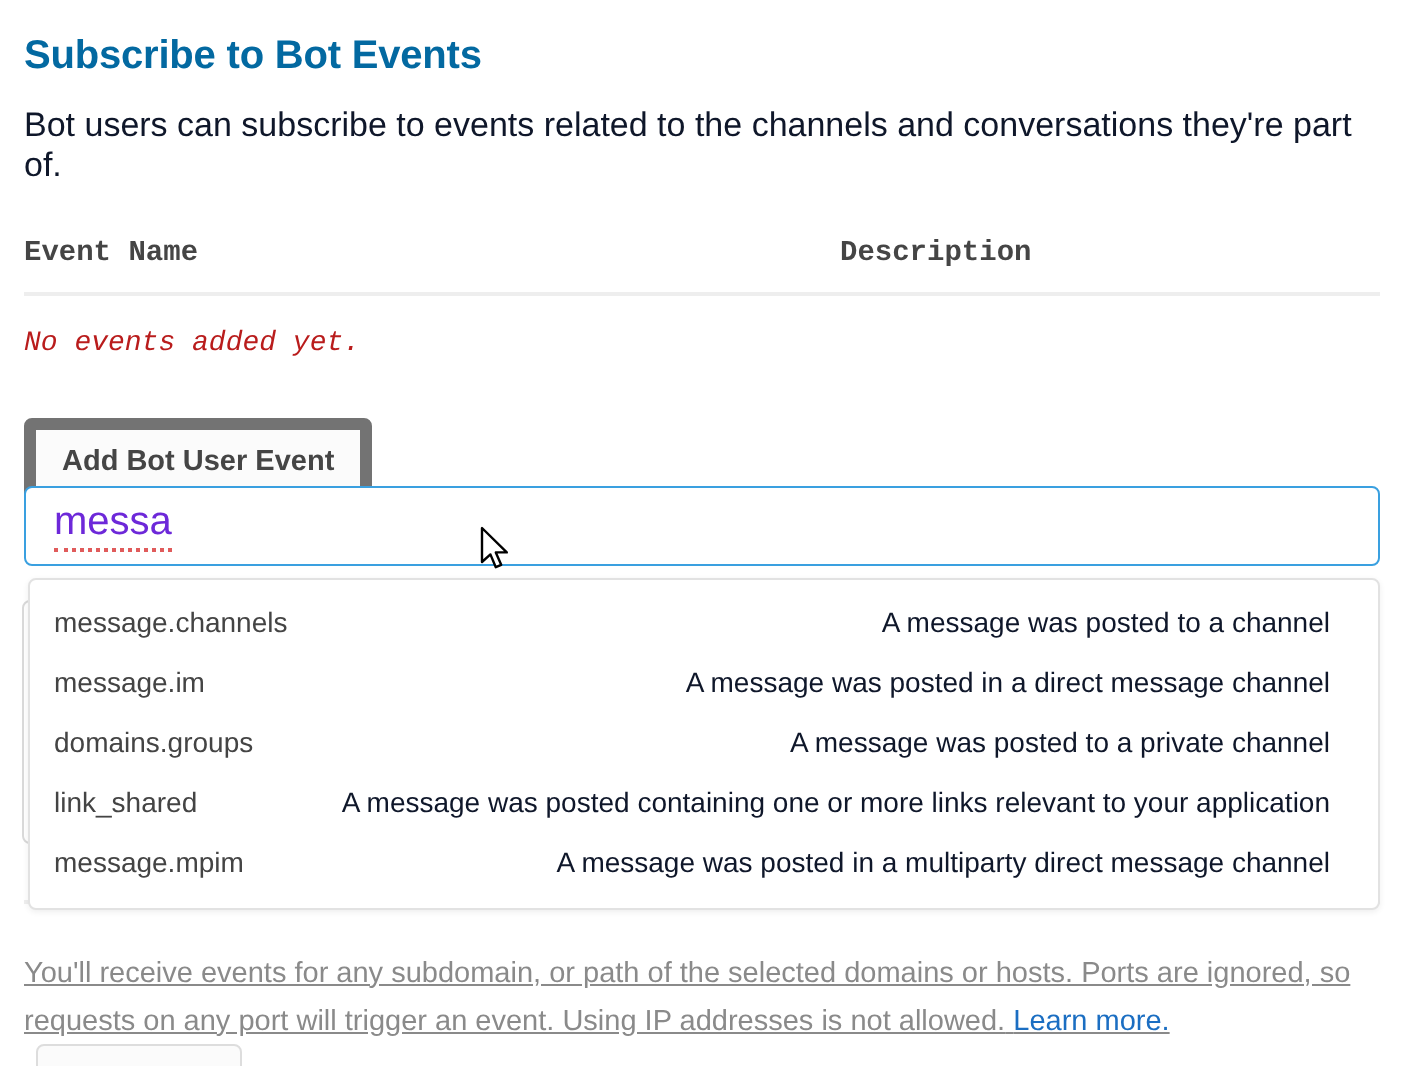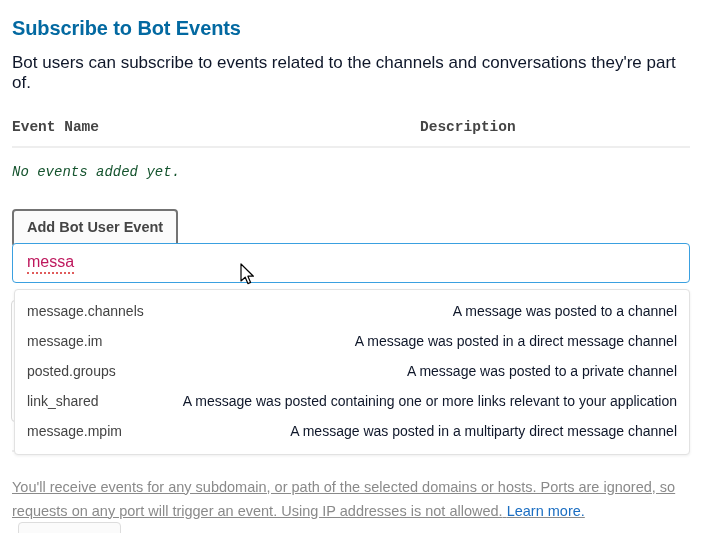--- a/index.html
+++ b/index.html
@@ -50,36 +50,36 @@
     font-weight: bold;
     color: #454545;
     padding: 0 0 11px 0;
     border-bottom: 2px solid #eeeeee;
   }
   .col-event { width: 408px; }
   .col-desc  { width: 270px; }
   .empty-row td {
     font-size: 14px;
     font-style: italic;
-    color: #14532d;
+    color: #b91c1c;
     padding: 16px 0 0 0;
     border: none;
   }
 
   
   .add-btn {
     display: inline-block;
     margin-top: 29px;
     padding: 8px 13px 9px 13px;
     font-family: "Liberation Sans", sans-serif;
     font-size: 14.5px;
     font-weight: bold;
     color: #454545;
     background: #fbfbfb;
-    border: 2px solid #737373;
+    border: 6px solid #737373;
     border-radius: 4px;
     cursor: pointer;
     line-height: 17px;
   }
 
   
   .ghost-field {
     position: absolute;
     left: 11px;
     top: 300px;
@@ -108,37 +108,37 @@
     padding: 0 14px;
     font-family: "Liberation Sans", sans-serif;
     font-size: 14.5px;
     color: #444444;
     outline: none;
     display: flex;
     align-items: center;
   }
   .combo-value {
     position: relative;
-    color: #be185d;
-    font-size: 16px;
+    color: #6d28d9;
+    font-size: 20px;
     border-bottom: 2px dotted #e05b5b;
     padding-bottom: 1px;
   }
 
   
   .combo-menu {
     position: absolute;
     left: 2px;
     top: 46px;
     width: 676px;
     background: #ffffff;
     border: 1px solid #e2e2e2;
     border-radius: 4px;
     box-shadow: 0 1px 3px rgba(0,0,0,0.07);
-    padding: 6px 0 8px 0;
+    padding: 6px 12px 8px 0;
   }
   .combo-option {
     display: flex;
     align-items: center;
     justify-content: space-between;
     height: 30px;
     padding: 0 12px 0 12px;
     cursor: pointer;
   }
   .opt-name {
@@ -238,21 +238,21 @@
         <span class="opt-name">message.channels</span>
         <span class="opt-desc">A message was posted to a channel</span>
       </div>
 
       <div class="combo-option">
         <span class="opt-name">message.im</span>
         <span class="opt-desc">A message was posted in a direct message channel</span>
       </div>
 
       <div class="combo-option">
-        <span class="opt-name">posted.groups</span>
+        <span class="opt-name">domains.groups</span>
         <span class="opt-desc">A message was posted to a private channel</span>
       </div>
 
       <div class="combo-option">
         <span class="opt-name">link_shared</span>
         <span class="opt-desc">A message was posted containing one or more links relevant to your application</span>
       </div>
 
       <div class="combo-option">
         <span class="opt-name">message.mpim</span>

